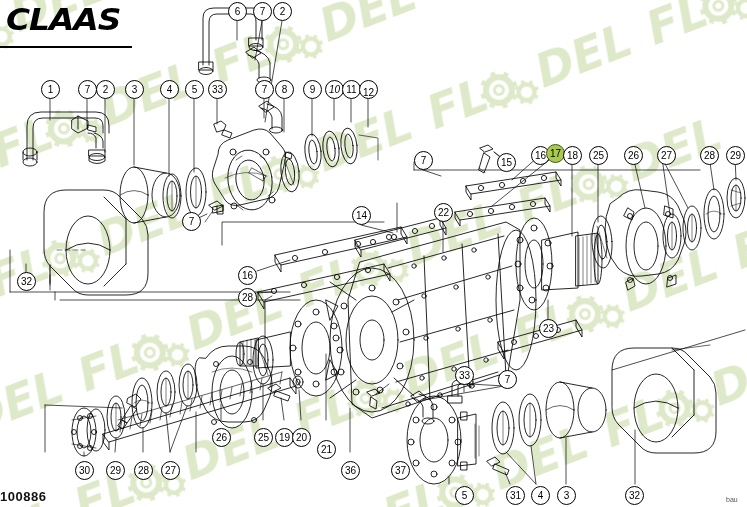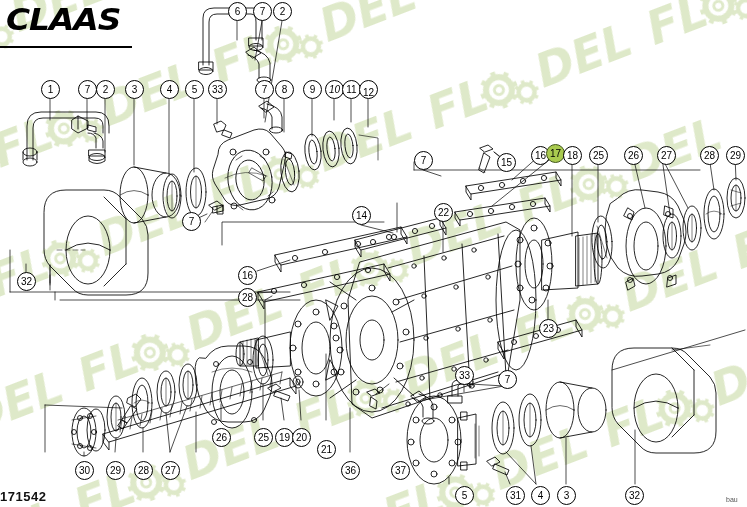--- a/index.html
+++ b/index.html
@@ -662,21 +662,21 @@
       </g>
 
     </g>
   </svg>
 
   <div id="brand">
     <div id="brand-text">CLAAS</div>
     <div id="brand-rule"></div>
   </div>
 
-  <div id="doc-code">171542</div>
+  <div id="doc-code">100886</div>
   <div id="corner-code">bau</div>
 
   <div id="callout-layer">
       <div class="callout" style="left: 228px; top: 2px;">
         <span>6</span>
       </div>
       <div class="callout" style="left: 253px; top: 2px;">
         <span>7</span>
       </div>
       <div class="callout" style="left: 273px; top: 2px;">

